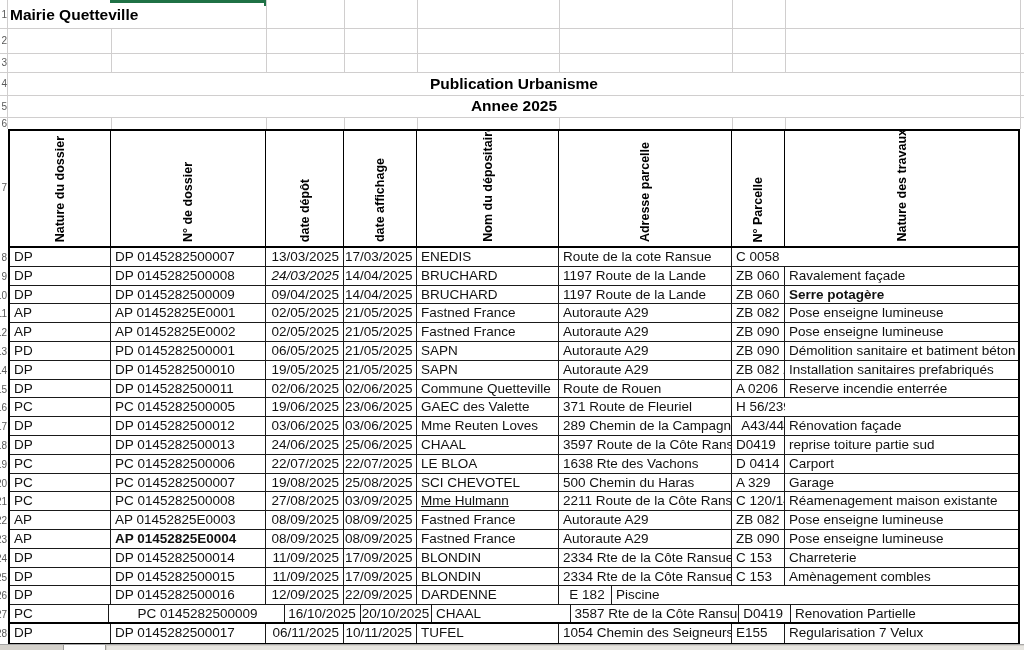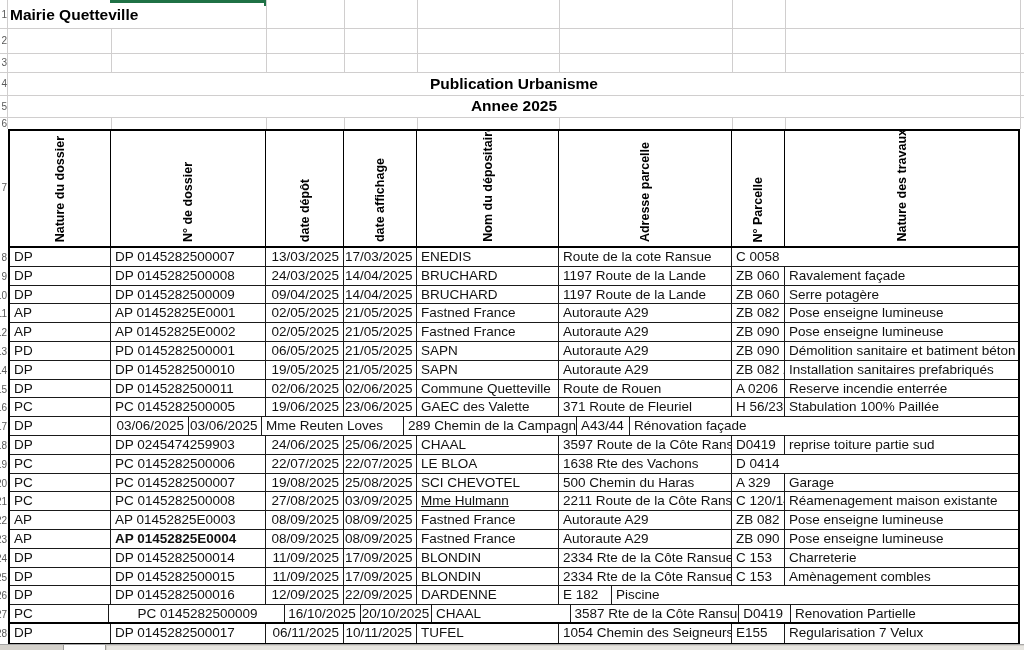--- a/index.html
+++ b/index.html
@@ -141,36 +141,36 @@
           <div class="ccell" style="width: 155px;">DP 0145282500007</div>
           <div class="ccell num" style="width: 78px;">13/03/2025</div>
           <div class="ccell num" style="width: 73px;">17/03/2025</div>
           <div class="ccell" style="width: 142px;">ENEDIS</div>
           <div class="ccell" style="width: 173px;">Route de la cote Ransue</div>
           <div class="ccell" style="width: 53px;">C 0058</div>
         </div>
         <div class="trow">
           <div class="ccell" style="width: 101px;">DP</div>
           <div class="ccell" style="width: 155px;">DP 0145282500008</div>
-          <div class="ccell num" style="width: 78px;">24/03/2025</div>
+          <div class="ccell num" style="width: 78px; font-style: italic;">24/03/2025</div>
           <div class="ccell num" style="width: 73px;">14/04/2025</div>
           <div class="ccell" style="width: 142px;">BRUCHARD</div>
           <div class="ccell" style="width: 173px;">1197 Route de la Lande</div>
           <div class="ccell" style="width: 53px;">ZB 060</div>
           <div class="ccell" style="width: 233px;">Ravalement façade</div>
         </div>
         <div class="trow">
           <div class="ccell" style="width: 101px;">DP</div>
           <div class="ccell" style="width: 155px;">DP 0145282500009</div>
           <div class="ccell num" style="width: 78px;">09/04/2025</div>
           <div class="ccell num" style="width: 73px;">14/04/2025</div>
           <div class="ccell" style="width: 142px;">BRUCHARD</div>
           <div class="ccell" style="width: 173px;">1197 Route de la Lande</div>
           <div class="ccell" style="width: 53px;">ZB 060</div>
-          <div class="ccell" style="width: 233px;">Serre potagère</div>
+          <div class="ccell" style="width: 233px; font-weight: bold;">Serre potagère</div>
         </div>
         <div class="trow">
           <div class="ccell" style="width: 101px;">AP</div>
           <div class="ccell" style="width: 155px;">AP 01452825E0001</div>
           <div class="ccell num" style="width: 78px;">02/05/2025</div>
           <div class="ccell num" style="width: 73px;">21/05/2025</div>
           <div class="ccell" style="width: 142px;">Fastned France</div>
           <div class="ccell" style="width: 173px;">Autoraute A29</div>
           <div class="ccell" style="width: 53px;">ZB 082</div>
           <div class="ccell" style="width: 233px;">Pose enseigne lumineuse</div>
@@ -216,49 +216,50 @@
           <div class="ccell" style="width: 233px;">Reserve incendie enterrée</div>
         </div>
         <div class="trow">
           <div class="ccell" style="width: 101px;">PC</div>
           <div class="ccell" style="width: 155px;">PC 0145282500005</div>
           <div class="ccell num" style="width: 78px;">19/06/2025</div>
           <div class="ccell num" style="width: 73px;">23/06/2025</div>
           <div class="ccell" style="width: 142px;">GAEC des Valette</div>
           <div class="ccell" style="width: 173px;">371 Route de Fleuriel</div>
           <div class="ccell" style="width: 53px;">H 56/239</div>
-          <div class="ccell" style="width: 233px;">Stabulation 100% Paillée</div>
-        </div>
-        <div class="trow">
-          <div class="ccell" style="width: 101px;">DP</div>
+        </div>
+        <div class="trow">
+          <div class="ccell" style="width: 101px;">DP</div>
+          <div class="ccell" style="width: 155px;">DP 0145282500012</div>
           <div class="ccell num" style="width: 78px;">03/06/2025</div>
           <div class="ccell num" style="width: 73px;">03/06/2025</div>
           <div class="ccell" style="width: 142px;">Mme Reuten Loves</div>
           <div class="ccell" style="width: 173px;">289 Chemin de la Campagne</div>
-          <div class="ccell" style="width: 53px;">A43/44</div>
+          <div class="ccell" style="width: 53px; text-align: right;">A43/44</div>
           <div class="ccell" style="width: 233px;">Rénovation façade</div>
         </div>
         <div class="trow">
           <div class="ccell" style="width: 101px;">DP</div>
-          <div class="ccell" style="width: 155px;">DP 0245474259903</div>
+          <div class="ccell" style="width: 155px;">DP 0145282500013</div>
           <div class="ccell num" style="width: 78px;">24/06/2025</div>
           <div class="ccell num" style="width: 73px;">25/06/2025</div>
           <div class="ccell" style="width: 142px;">CHAAL</div>
           <div class="ccell" style="width: 173px;">3597 Route de la Côte Ransue</div>
           <div class="ccell" style="width: 53px;">D0419</div>
           <div class="ccell" style="width: 233px;">reprise toiture partie sud</div>
         </div>
         <div class="trow">
           <div class="ccell" style="width: 101px;">PC</div>
           <div class="ccell" style="width: 155px;">PC 0145282500006</div>
           <div class="ccell num" style="width: 78px;">22/07/2025</div>
           <div class="ccell num" style="width: 73px;">22/07/2025</div>
           <div class="ccell" style="width: 142px;">LE BLOA</div>
           <div class="ccell" style="width: 173px;">1638 Rte des Vachons</div>
           <div class="ccell" style="width: 53px;">D 0414</div>
+          <div class="ccell" style="width: 233px;">Carport</div>
         </div>
         <div class="trow">
           <div class="ccell" style="width: 101px;">PC</div>
           <div class="ccell" style="width: 155px;">PC 0145282500007</div>
           <div class="ccell num" style="width: 78px;">19/08/2025</div>
           <div class="ccell num" style="width: 73px;">25/08/2025</div>
           <div class="ccell" style="width: 142px;">SCI CHEVOTEL</div>
           <div class="ccell" style="width: 173px;">500 Chemin du Haras</div>
           <div class="ccell" style="width: 53px;">A 329</div>
           <div class="ccell" style="width: 233px;">Garage</div>
@@ -312,21 +313,21 @@
           <div class="ccell" style="width: 173px;">2334 Rte de la Côte Ransue</div>
           <div class="ccell" style="width: 53px;">C 153</div>
           <div class="ccell" style="width: 233px;">Amènagement combles</div>
         </div>
         <div class="trow">
           <div class="ccell" style="width: 101px;">DP</div>
           <div class="ccell" style="width: 155px;">DP 0145282500016</div>
           <div class="ccell num" style="width: 78px;">12/09/2025</div>
           <div class="ccell num" style="width: 73px; text-align: right;">22/09/2025</div>
           <div class="ccell" style="width: 142px;">DARDENNE</div>
-          <div class="ccell" style="width: 53px;">E 182</div>
+          <div class="ccell" style="width: 53px; text-align: center;">E 182</div>
           <div class="ccell" style="width: 233px;">Piscine</div>
         </div>
         <div class="trow thick">
           <div class="ccell" style="width: 101px;">PC</div>
           <div class="ccell" style="width: 155px; margin-left: 25px;">PC 0145282500009</div>
           <div class="ccell num" style="width: 78px;">16/10/2025</div>
           <div class="ccell num" style="width: 73px;">20/10/2025</div>
           <div class="ccell" style="width: 142px;">CHAAL</div>
           <div class="ccell" style="width: 173px;">3587 Rte de la Côte Ransue</div>
           <div class="ccell" style="width: 53px;">D0419</div>

